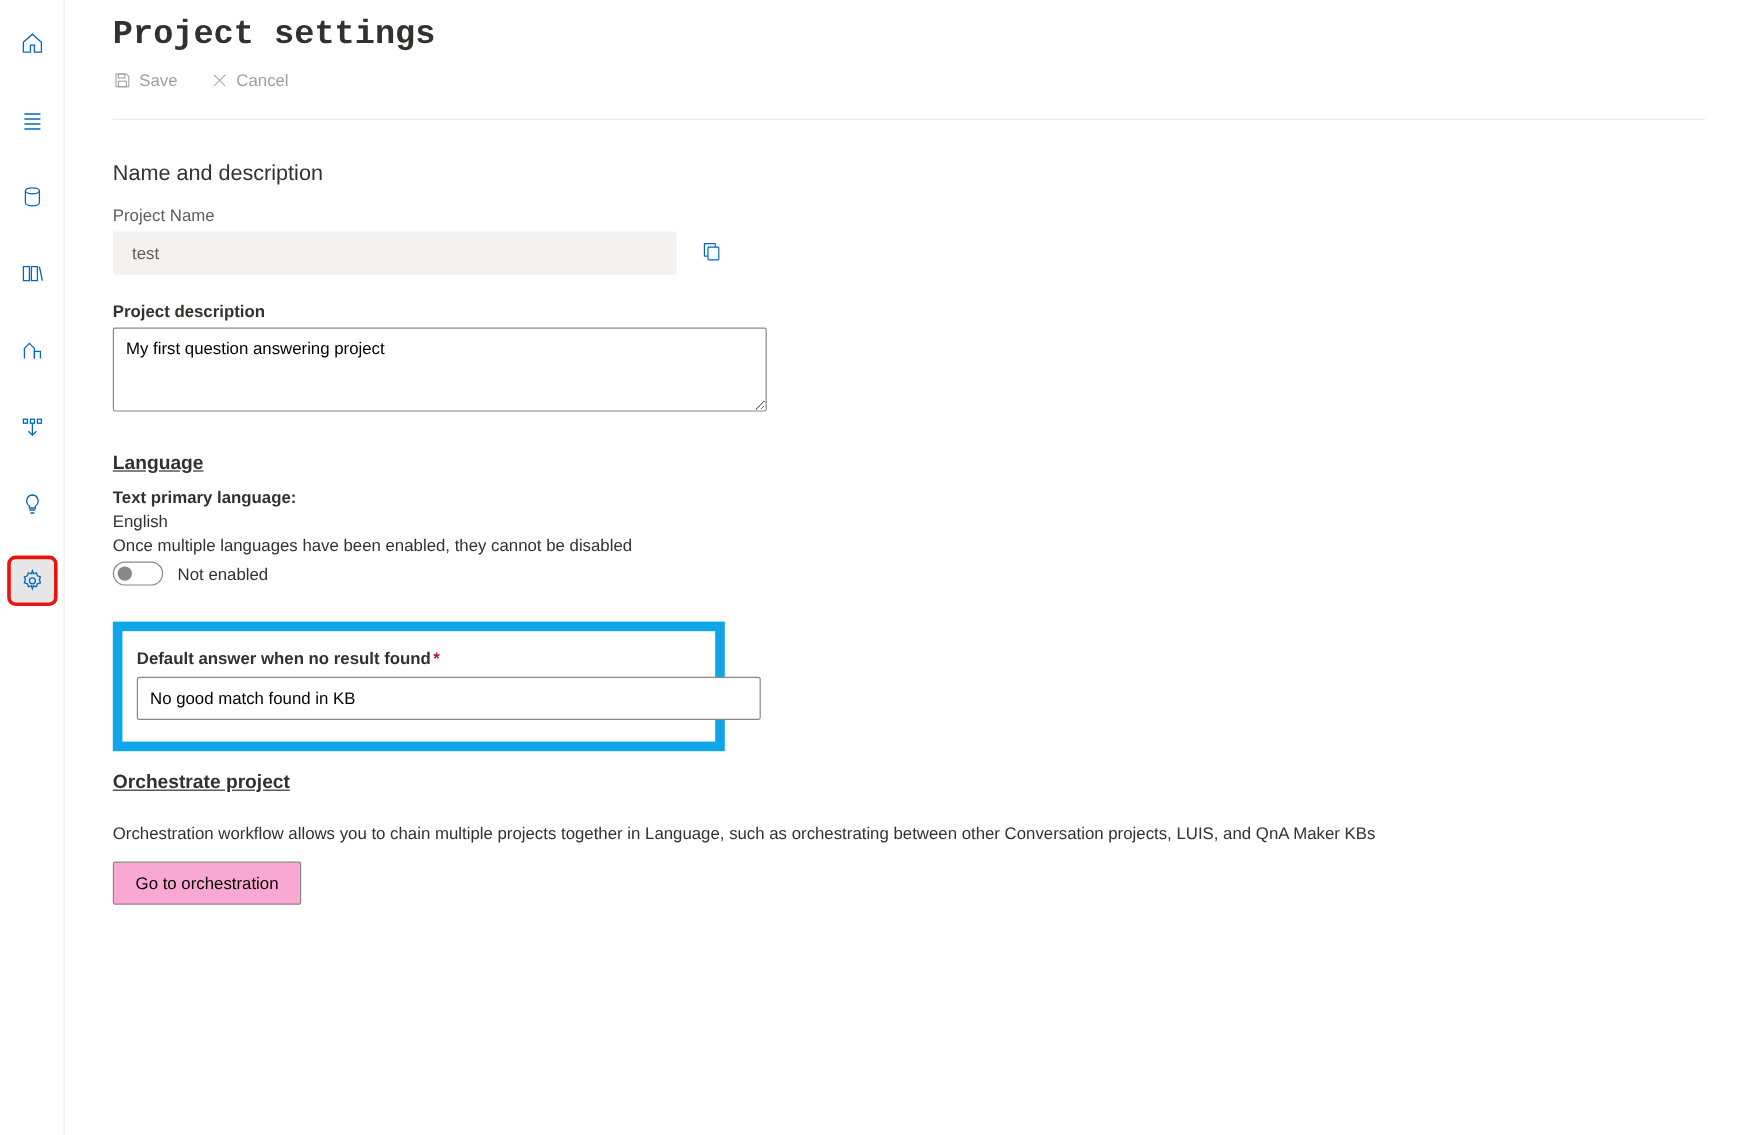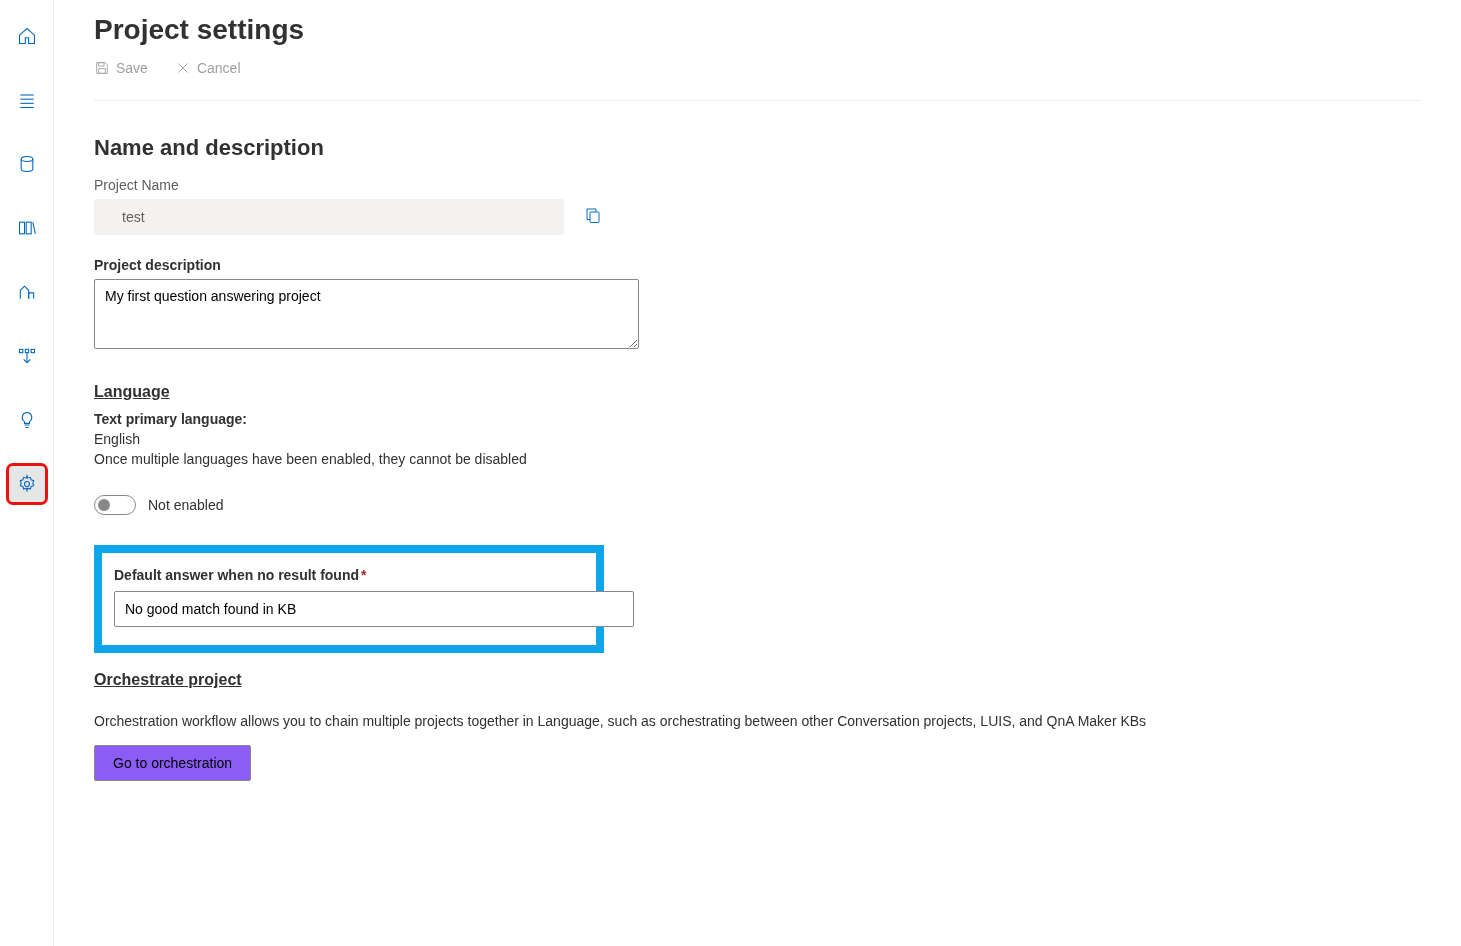--- a/index.html
+++ b/index.html
@@ -27,45 +27,45 @@
   }
   .sidebar-item svg { width: 20px; height: 20px; stroke: #0068bf; fill: none; stroke-width: 1.3; }
   .sidebar-item.selected { background: #e6e6e6; }
   .sidebar-item.highlight-box {
     outline: 3px solid #e8120e;
     outline-offset: 0px;
   }
 
   
   .main { flex: 1; padding: 14px 40px 40px 40px; overflow: auto; }
-  h1 { font-size: 28px; font-weight: 600; margin: 0 0 14px 0; }
+  h1 { font-size: 28px; font-weight: 600; margin: 0 0 14px 0; font-family: Liberation Mono, monospace; }
   .toolbar {
     display: flex;
     align-items: center;
     gap: 27px;
     padding-bottom: 24px;
     border-bottom: 1px solid #edebe9;
     color: #a19f9d;
     font-size: 14px;
   }
   .tool-btn { display: flex; align-items: center; gap: 6px; cursor: default; }
   .tool-btn svg { width: 16px; height: 16px; stroke: #a19f9d; fill: none; stroke-width: 1.3; }
 
-  .section-title { font-size: 22px; font-weight: 700; margin-top: 34px; margin-bottom: 16px; }
+  .section-title { font-size: 18px; font-weight: 400; margin-top: 34px; margin-bottom: 16px; }
   .sub-title { font-size: 16px; font-weight: 600; margin-top: 30px; margin-bottom: 10px; text-decoration: underline; }
 
   .field-label { font-size: 14px; color: #605e5c; margin-bottom: 6px; display: block; }
   .field-label.dark { color: #323130; font-weight: 600; }
 
   .readonly-input {
     background: #f3f2f1;
     border: none;
     width: 470px;
     height: 36px;
-    padding: 0 28px;
+    padding: 0 16px;
     font-size: 14px;
     color: #605e5c;
     border-radius: 2px;
   }
   .row { display: flex; align-items: center; gap: 20px; }
   .copy-btn { cursor: pointer; color: #0068bf; }
   .copy-btn svg { width: 18px; height: 18px; stroke: #0068bf; fill: none; stroke-width: 1.3; }
 
   textarea.desc {
     width: 545px;
@@ -75,21 +75,21 @@
     font-family: inherit;
     font-size: 14px;
     resize: both;
     border-radius: 2px;
   }
 
   .plain-text { font-size: 14px; margin-top: 4px; }
   .bold-label { font-weight: 600; font-size: 14px; margin-top: 22px; }
   .note-text { font-size: 14px; color: #323130; margin-top: 4px; }
 
-  .toggle-row { display: flex; align-items: center; gap: 12px; margin-top: 28px; }
+  .toggle-row { display: flex; align-items: center; gap: 12px; margin-top: 6px; }
   .toggle {
     width: 42px; height: 20px; border: 1px solid #8a8886; border-radius: 10px; position: relative; cursor: pointer;
     background: #fff;
   }
   .toggle .knob {
     position: absolute; left: 3px; top: 3px; width: 12px; height: 12px; border-radius: 50%; background: #8a8886;
   }
   .toggle-label { font-size: 14px; color: #323130; }
 
   .highlight-frame {
@@ -107,21 +107,21 @@
     padding: 0 10px;
     font-size: 14px;
     font-family: inherit;
     border-radius: 2px;
     margin-top: 8px;
   }
 
   .orch-text { font-size: 14px; margin-top: 24px; max-width: 1330px; }
   button.secondary {
     margin-top: 16px;
-    background: #8b5cf6;
+    background: #f9a8d4;
     border: 1px solid #8a8886;
     padding: 0 18px;
     height: 36px;
     font-size: 14px;
     font-family: inherit;
     cursor: pointer;
     border-radius: 2px;
   }
 </style>
 </head>

